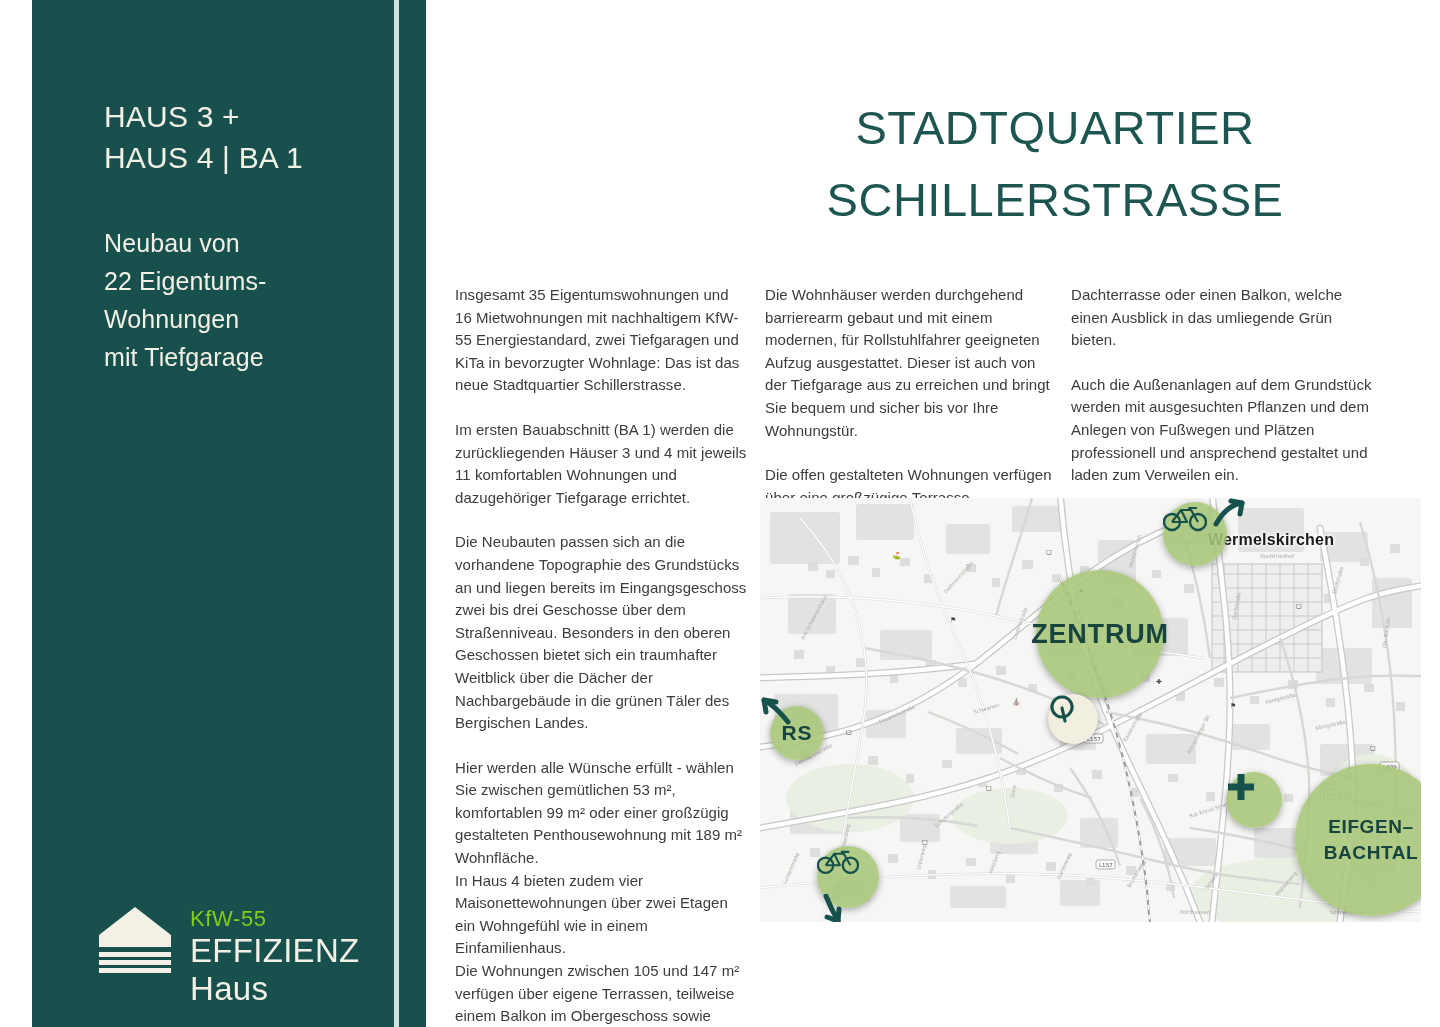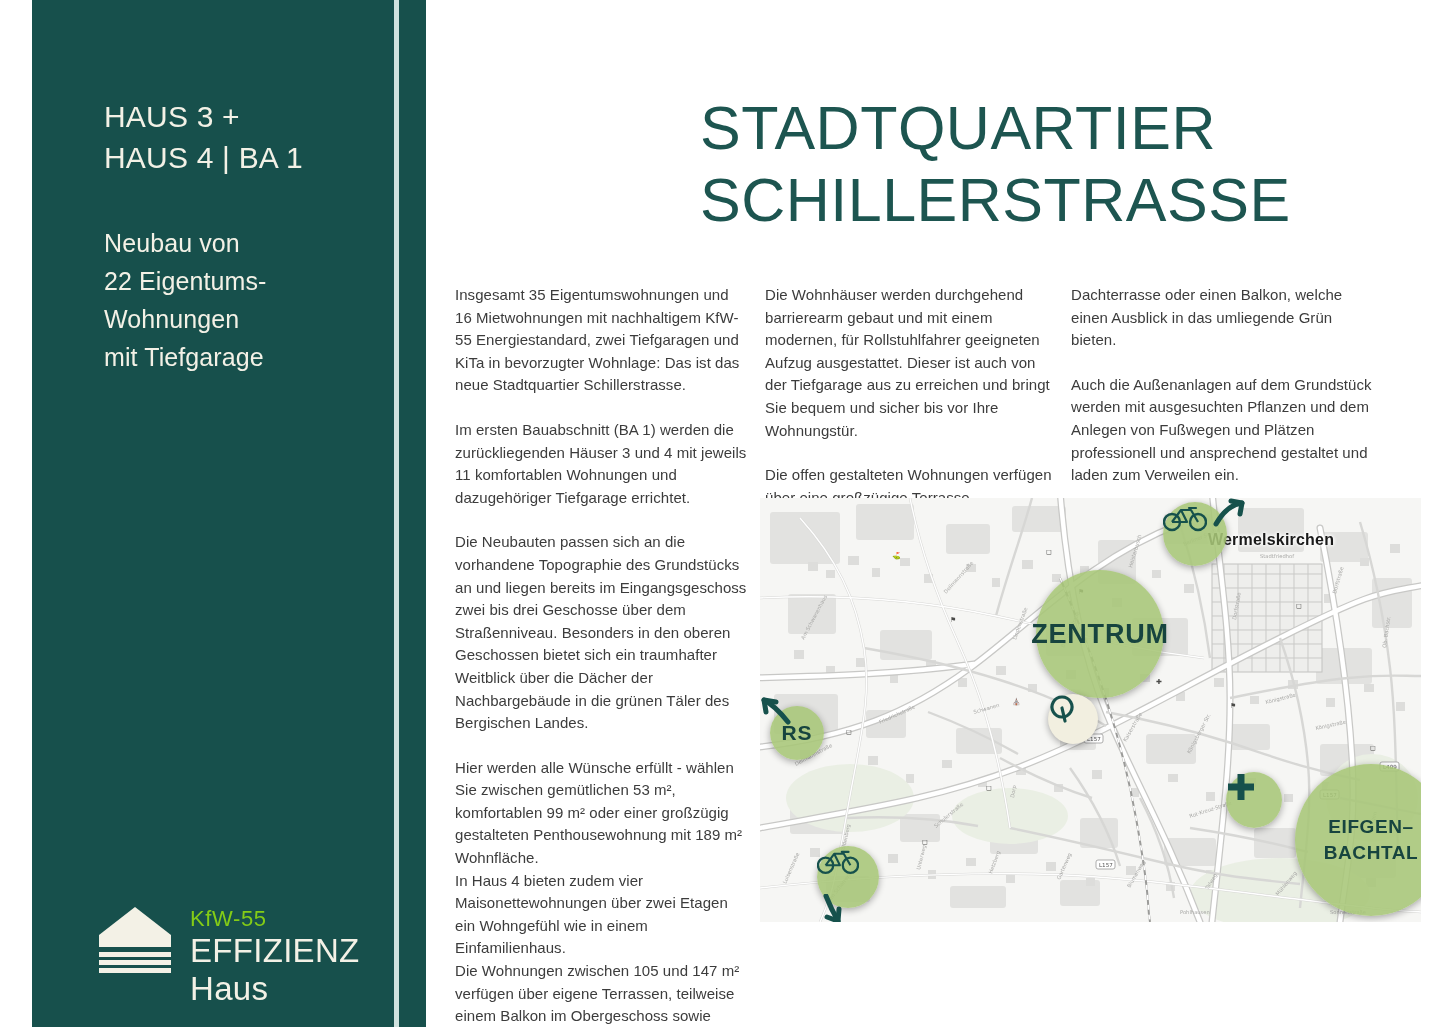--- a/index.html
+++ b/index.html
@@ -42,22 +42,22 @@
     font-weight:400;
   }
   .logo-eff{
     color:#f3f1e6;font-size:33px;line-height:38px;letter-spacing:.3px;
     font-weight:400;margin-top:1px;
   }
 
   
   .headline{
     position:absolute;left:700px;top:92px;width:710px;
-    text-align:left;color:#1d5550;
-    font-size:61px;line-height:72px;font-weight:300;
+    text-align:center;color:#1d5550;
+    font-size:47px;line-height:72px;font-weight:300;
     letter-spacing:.5px;
   }
 
   
   .cols{position:absolute;left:455px;top:284px;width:960px;}
   .col{position:absolute;top:0;}
   .col p{
     margin:0 0 22px 0;
     color:#3c3c3c;
     font-size:15px;line-height:22.6px;font-weight:400;

